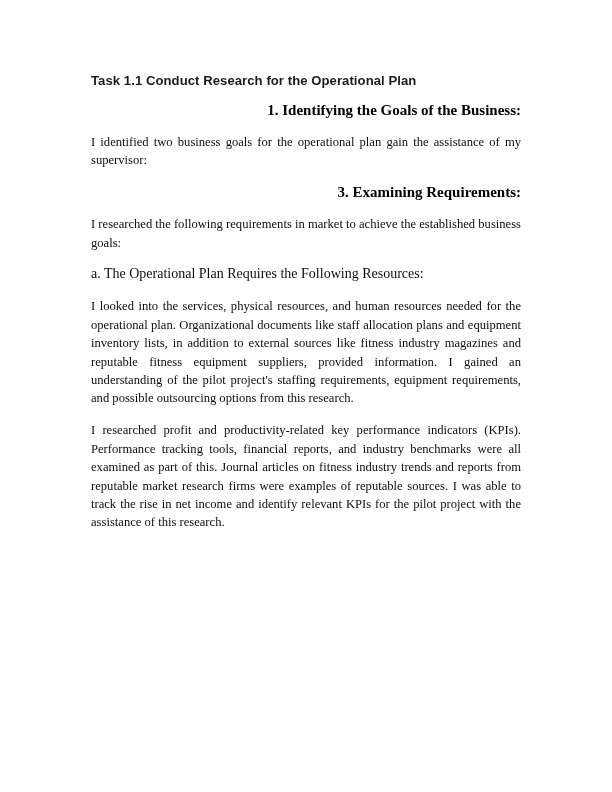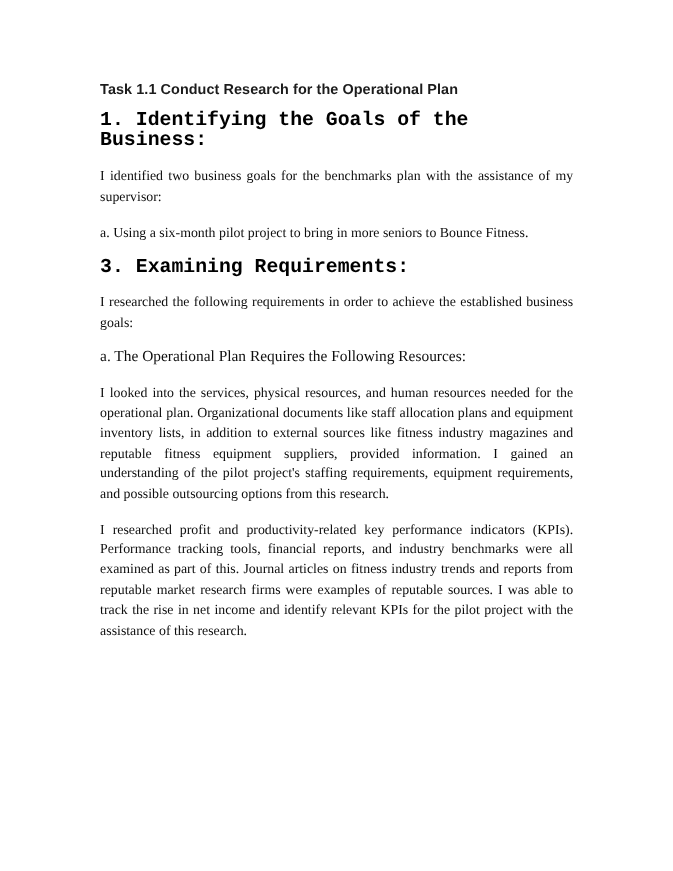--- a/index.html
+++ b/index.html
@@ -44,25 +44,25 @@
     line-height: 18.4px;
     text-align: justify;
     text-justify: inter-word;
     margin: 0 0 13.5px 0;
     color: #0d0d0d;
   }
   .para:last-child {
     margin-bottom: 0;
   }
   .section-head {
-    font-family: Liberation Mono, monospace;
+    font-family: Liberation Serif, serif;
     font-weight: bold;
-    font-size: 18px;
+    font-size: 15px;
     line-height: 18.4px;
-    text-align: left;
+    text-align: right;
     margin: 0 0 13.5px 0;
     color: #000000;
   }
   .sub-head {
     font-family: "Liberation Serif", serif;
     font-size: 14px;
     line-height: 18.4px;
     text-align: left;
     margin: 0 0 13.5px 0;
     color: #0d0d0d;
@@ -80,30 +80,29 @@
 <body>
 
 <div class="page">
   <div class="content">
 
     <h1 class="doc-title">Task 1.1 Conduct Research for the Operational Plan</h1>
 
 
     <h2 class="section-head">1. Identifying the Goals of the Business:</h2>
 
-    <p class="para">I identified two business goals for the benchmarks plan with the assistance of my supervisor:</p>
+    <p class="para">I identified two business goals for the operational plan gain the assistance of my supervisor:</p>
 
-    <p class="list-line">a. Using a six-month pilot project to bring in more seniors to Bounce Fitness.</p>
 
 
 
 
     <h2 class="section-head">3. Examining Requirements:</h2>
 
-    <p class="para">I researched the following requirements in order to achieve the established business goals:</p>
+    <p class="para">I researched the following requirements in market to achieve the established business goals:</p>
 
     <p class="sub-head">a. The Operational Plan Requires the Following Resources:</p>
 
     <p class="para">I looked into the services, physical resources, and human resources needed for the operational plan. Organizational documents like staff allocation plans and equipment inventory lists, in addition to external sources like fitness industry magazines and reputable fitness equipment suppliers, provided information. I gained an understanding of the pilot project's staffing requirements, equipment requirements, and possible outsourcing options from this research.</p>
 
 
     <p class="para">I researched profit and productivity-related key performance indicators (KPIs). Performance tracking tools, financial reports, and industry benchmarks were all examined as part of this. Journal articles on fitness industry trends and reports from reputable market research firms were examples of reputable sources. I was able to track the rise in net income and identify relevant KPIs for the pilot project with the assistance of this research.</p>
 
   </div>
 </div>

